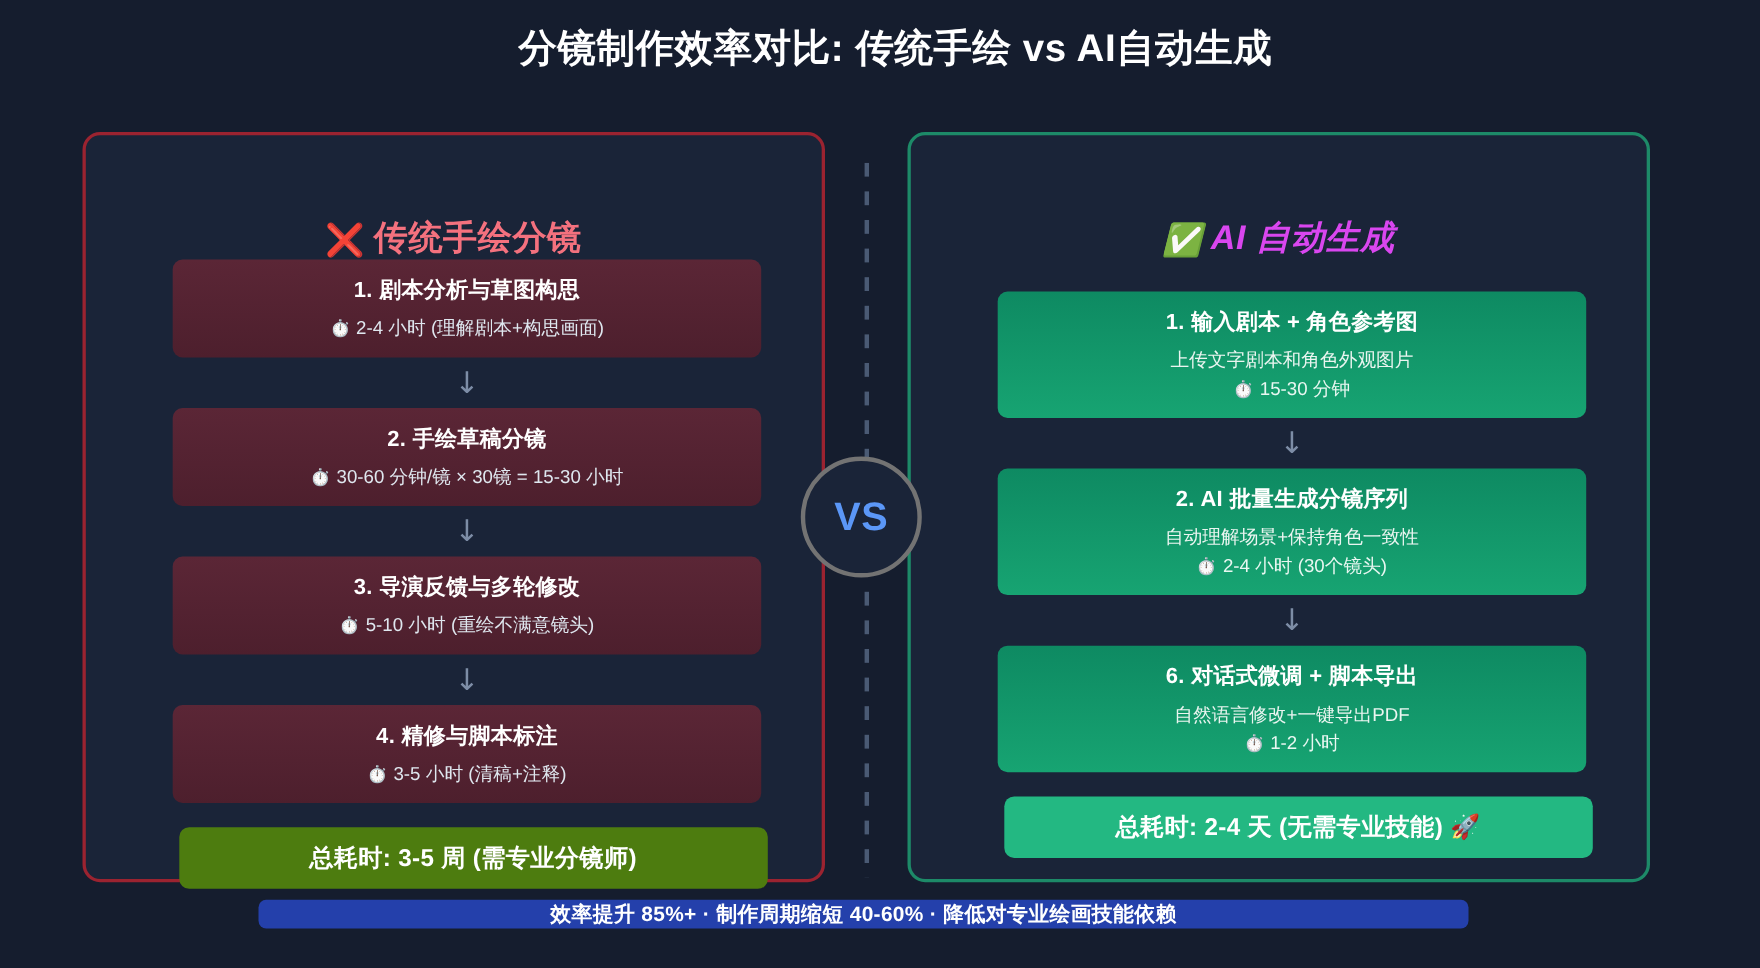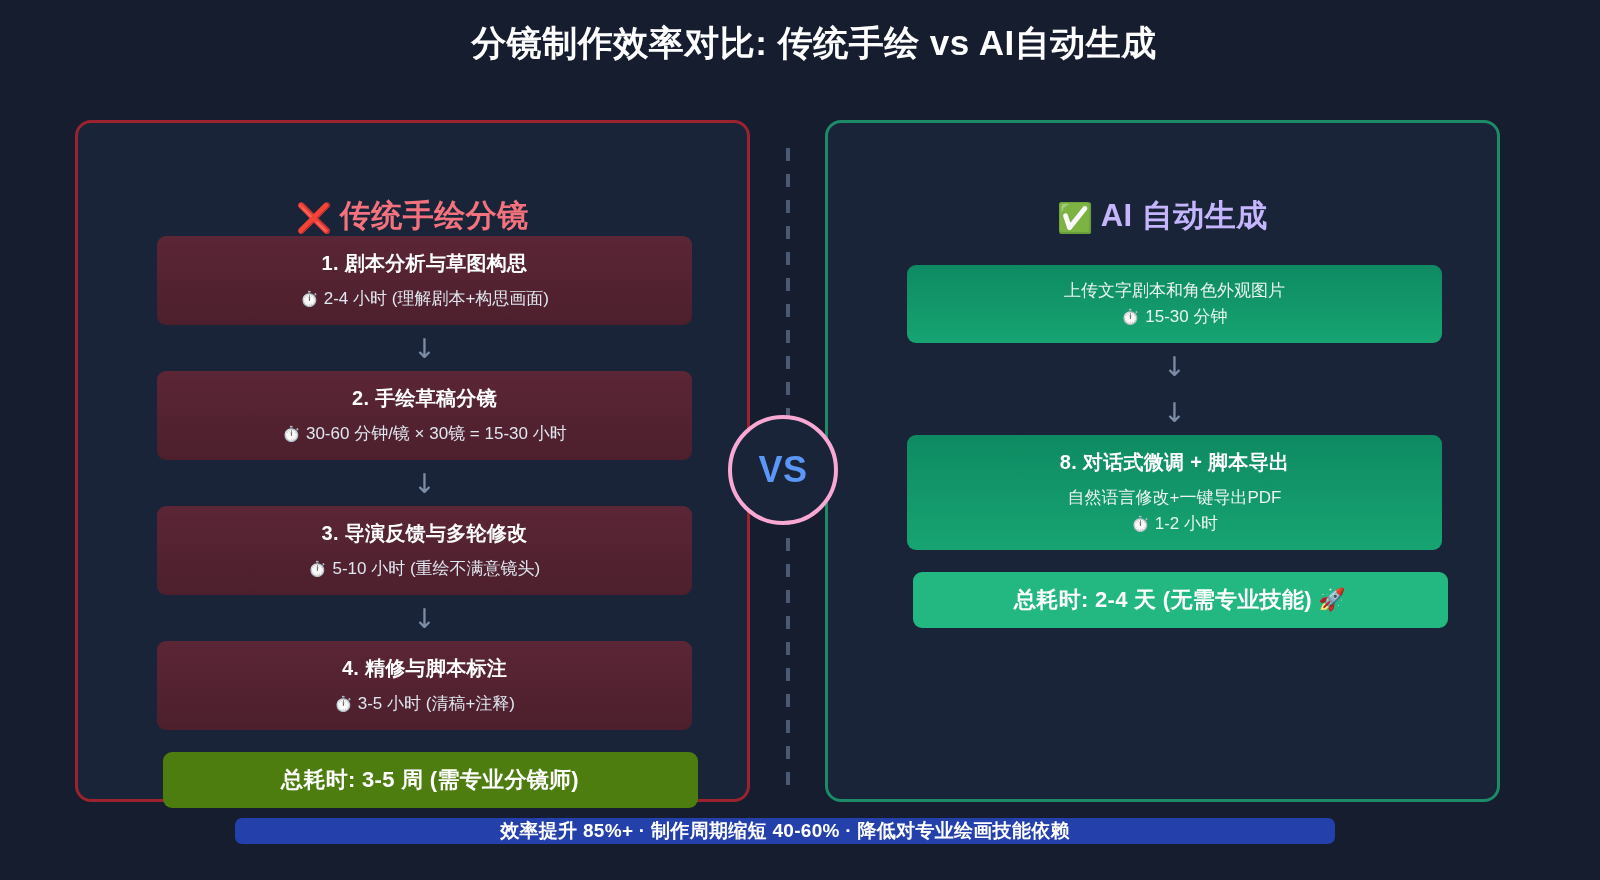--- a/index.html
+++ b/index.html
@@ -53,21 +53,21 @@
     width: 100%;
     text-align: center;
     font-size: 31px;
     font-weight: bold;
     padding-top: 28px;
     letter-spacing: 0.5px;
     margin-top: 44px;
   }
   .panel-header .hdr-icon { font-size: 29px; vertical-align: -2px; margin-right: 7px; }
   .panel-left .panel-header { color: #f4717e; }
-  .panel-right .panel-header { color: #c4b5fd; }
+  .panel-right .panel-header { color: #d946ef; font-style: italic; }
 
   
   .steps {
     position: absolute;
     left: 0; right: 0;
     display: flex;
     flex-direction: column;
     align-items: center;
     padding-left: 24px;
   }
@@ -141,21 +141,21 @@
     background-size: 4px 26px;
   }
   .vs-circle {
     position: absolute;
     left: 728px;
     top: 415px;
     width: 110px;
     height: 110px;
     border-radius: 50%;
     background: #1a2438;
-    border: 4px solid #f9a8d4;
+    border: 4px solid #737373;
     display: flex;
     align-items: center;
     justify-content: center;
     font-size: 36px;
     font-weight: bold;
     color: #5b97f7;
     letter-spacing: 0.5px;
   }
 
   
@@ -229,33 +229,41 @@
 </div>
 
 <div class="panel panel-right">
   <div class="panel-header">
     <span class="hdr-icon">✅</span><span>AI 自动生成</span>
   </div>
 
   <div class="steps steps-right">
 
     <div class="card card-right">
+      <div class="card-title">1. 输入剧本 + 角色参考图</div>
       <div class="card-desc">上传文字剧本和角色外观图片</div>
       <div class="card-meta">
         <span class="meta-icon">⏱️</span><span>15-30 分钟</span>
       </div>
     </div>
 
     <div class="arrow">↓</div>
 
-
-    <div class="arrow">↓</div>
-
     <div class="card card-right">
-      <div class="card-title">8. 对话式微调 + 脚本导出</div>
+      <div class="card-title">2. AI 批量生成分镜序列</div>
+      <div class="card-desc">自动理解场景+保持角色一致性</div>
+      <div class="card-meta">
+        <span class="meta-icon">⏱️</span><span>2-4 小时 (30个镜头)</span>
+      </div>
+    </div>
+
+    <div class="arrow">↓</div>
+
+    <div class="card card-right">
+      <div class="card-title">6. 对话式微调 + 脚本导出</div>
       <div class="card-desc">自然语言修改+一键导出PDF</div>
       <div class="card-meta">
         <span class="meta-icon">⏱️</span><span>1-2 小时</span>
       </div>
     </div>
 
     <div class="total-spacer-right"></div>
 
     <div class="total-bar total-right">总耗时: 2-4 天 (无需专业技能) 🚀</div>
   </div>

